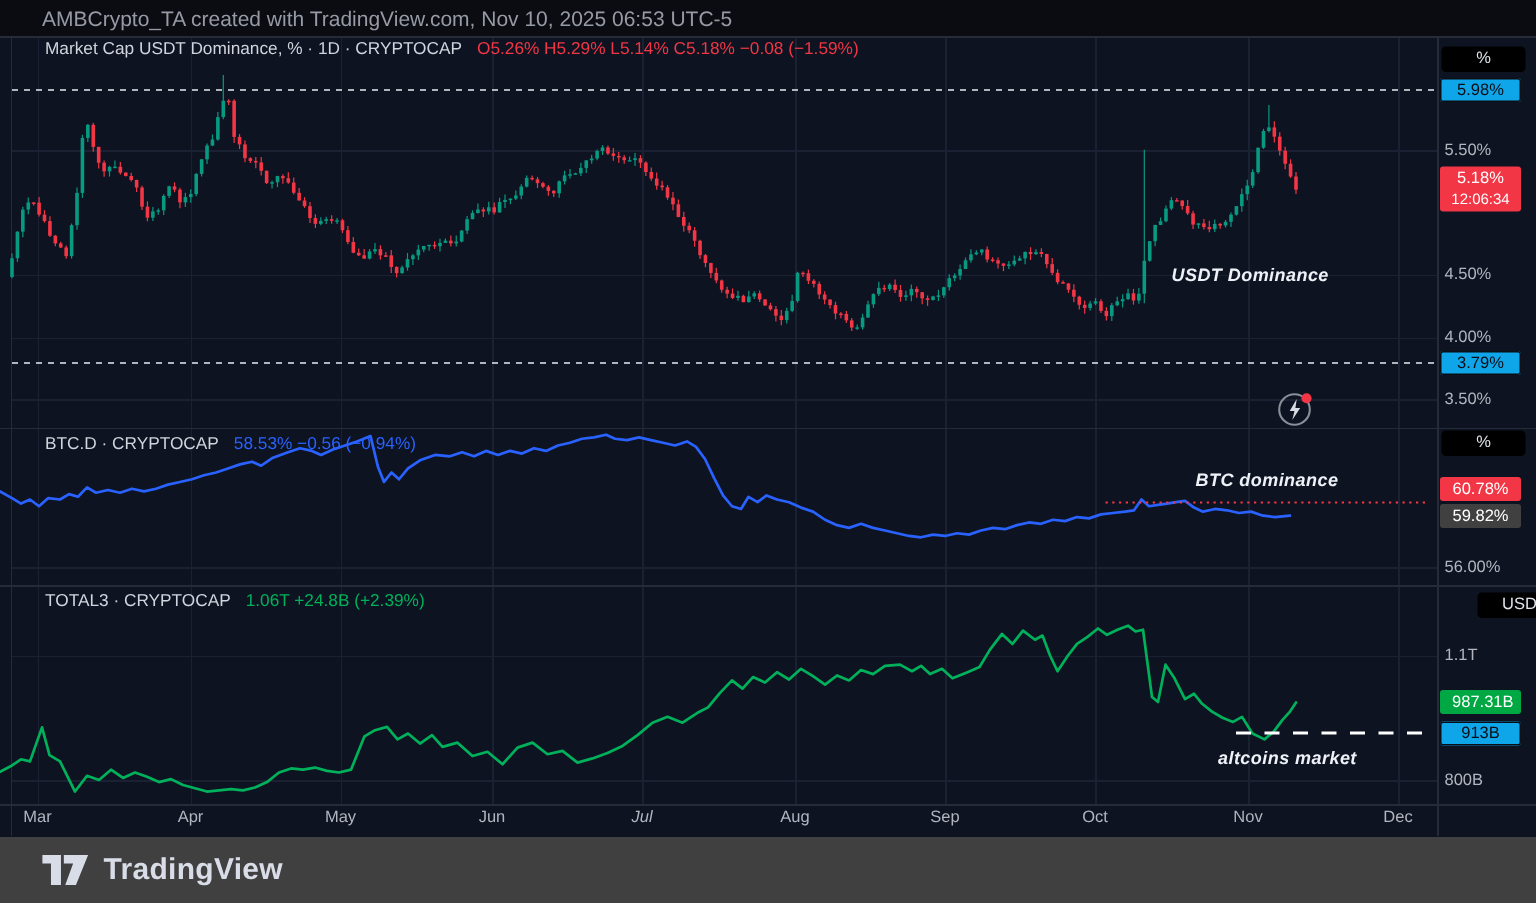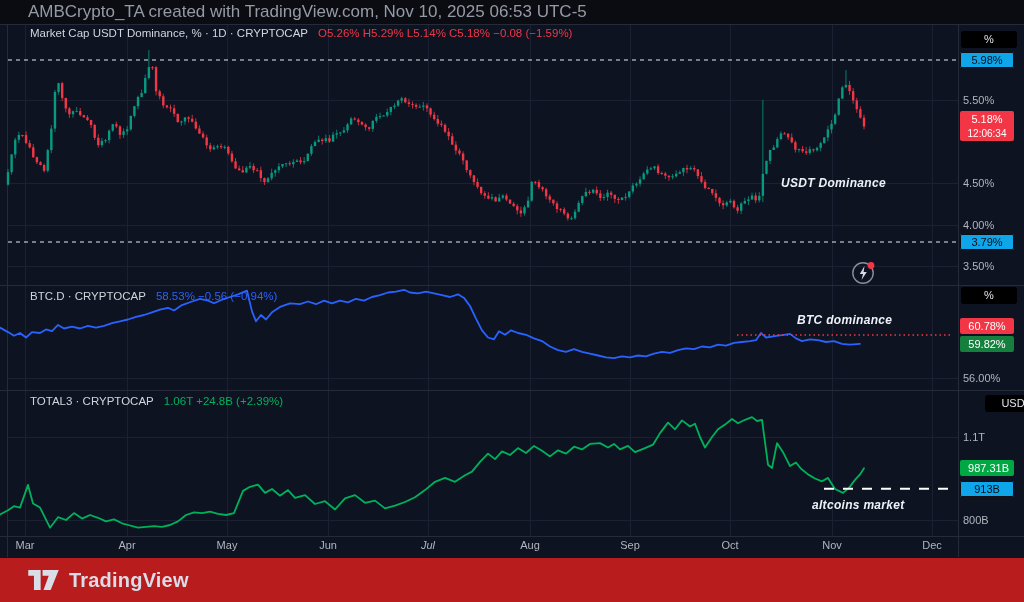--- a/index.html
+++ b/index.html
@@ -1,40 +1,40 @@
 <!DOCTYPE html>
 <html><head>
 <meta charset="utf-8">
 <style>
   html,body{margin:0;padding:0;background:#000;}
   .screen{position:relative;width:1024px;height:602px;background:#0a0c11;overflow:hidden;
           font-family:"Liberation Sans",sans-serif;-webkit-font-smoothing:antialiased;}
   .attribution{position:absolute;left:0;top:0;width:1024px;height:24px;line-height:24px;
-               padding-left:28px;box-sizing:border-box;font-size:17px;color:#959aa5;background:#0a0c11;}
+               padding-left:28px;box-sizing:border-box;font-size:14px;color:#959aa5;background:#0a0c11;}
   .chart-bg{position:absolute;left:0;top:24px;width:1024px;height:534px;background:#0d1321;}
   #chart-svg{position:absolute;left:0;top:0;width:1024px;height:602px;z-index:1;}
   .legend{position:absolute;z-index:2;font-size:11.5px;white-space:nowrap;cursor:pointer;}
   .legend .lt{color:#d1d4dc;}
   .legend .lv{margin-left:7px;}
   .red{color:#f23645;} .blue{color:#2962ff;} .green{color:#00b15b;}
   .annot{position:absolute;z-index:2;font-style:italic;font-weight:bold;font-size:12px;
          color:#eef1f7;letter-spacing:.3px;white-space:nowrap;cursor:pointer;}
   #axis-layer,#time-axis-layer{position:absolute;left:0;top:0;width:1024px;height:602px;z-index:2;pointer-events:none;}
   .tick{position:absolute;left:963px;font-size:11px;color:#b2b5be;height:14px;line-height:14px;}
   .chip{position:absolute;left:960px;min-width:44px;padding:0 5px;text-align:center;
         font-size:11px;line-height:16px;border-radius:2px;white-space:nowrap;}
   .chip-white{background:#0ea5e9;color:#0c0e15;box-shadow:0 0 0 1px #0c0e15 inset;}
   .chip-red{background:#f23645;color:#fff;}
-  .chip-blue{background:#15803d;color:#fff;}
+  .chip-blue{background:#404040;color:#fff;}
   .chip-green{background:#00a843;color:#fff;text-align:right;}
   .chip-sub{font-size:10px;line-height:13px;padding-bottom:1px;}
   .unit-btn{position:absolute;left:961px;width:56px;height:17px;line-height:17px;text-align:center;
             background:#000;color:#dfe3ea;font-size:11px;border-radius:3px;pointer-events:auto;cursor:pointer;}
   .month{position:absolute;top:539px;width:34px;text-align:center;font-size:11px;color:#b2b5be;}
-  .footer{position:absolute;left:0;top:558px;width:1024px;height:44px;background:#b91c1c;z-index:3;
+  .footer{position:absolute;left:0;top:558px;width:1024px;height:44px;background:#404040;z-index:3;
           display:flex;align-items:center;padding-left:28px;box-sizing:border-box;}
   .tv-logo{width:31px;height:20px;fill:#d9dde8;margin-right:10px;cursor:pointer;}
   .tv-brand{font-size:20px;font-weight:bold;color:#d9dde8;letter-spacing:.2px;cursor:pointer;}
 </style>
 </head>
 <body>
 
 <div class="screen">
 
   <div class="attribution">AMBCrypto_TA created with TradingView.com, Nov 10, 2025 06:53 UTC-5</div>

